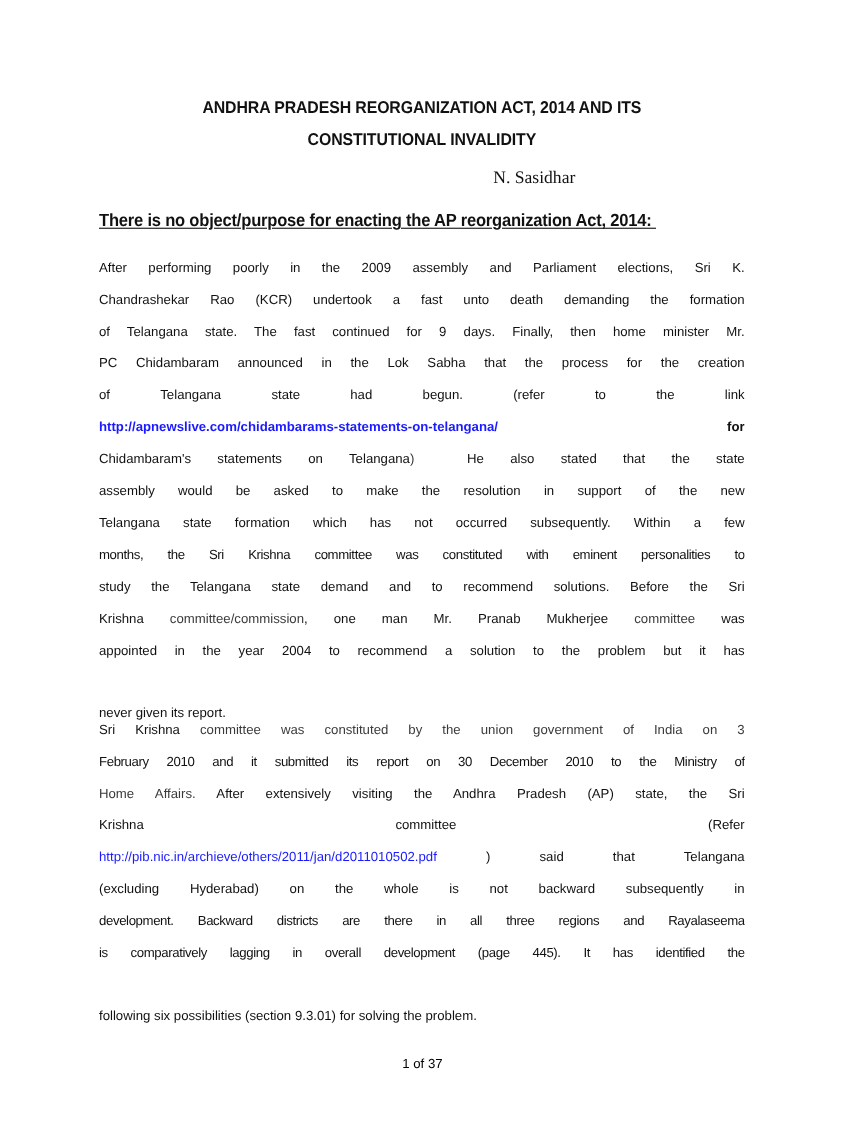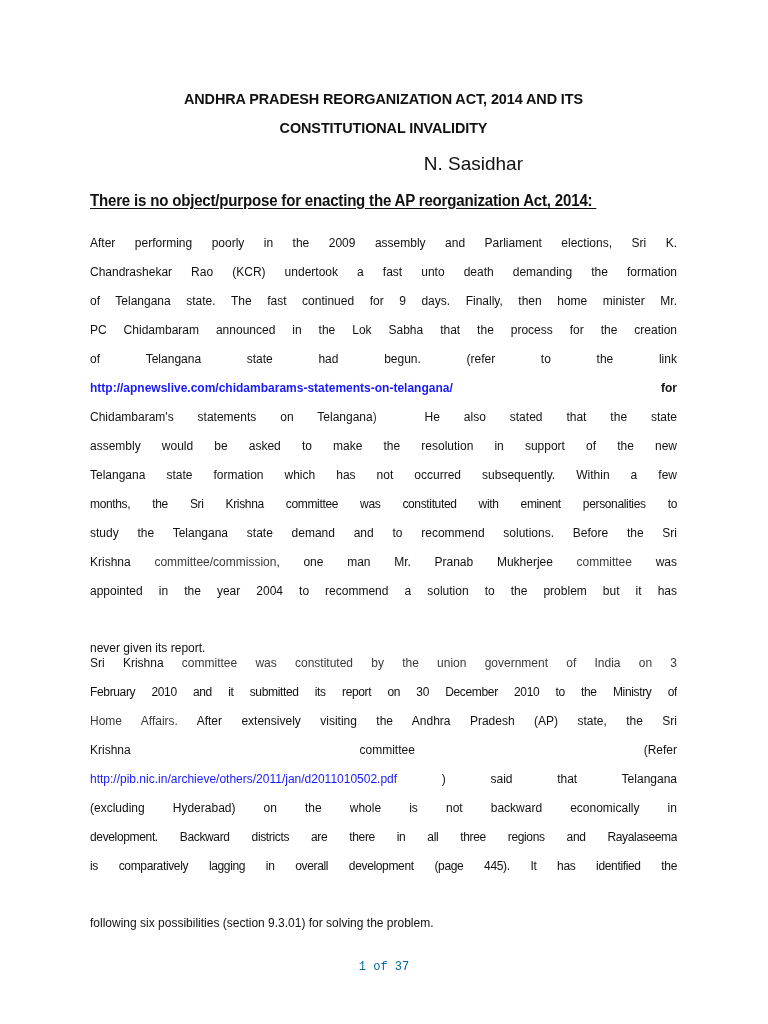--- a/index.html
+++ b/index.html
@@ -34,22 +34,23 @@
       color: #111;
       transform: scaleX(0.93);
       transform-origin: center;
     }
     .title.l1 { top: 90px; }
     .title.l2 { top: 119px; }
     .author {
       position: absolute;
       right: 91px;
       top: 153px;
-      font-size: 19px;
+      font-size: 16px;
       color: #111;
+      font-family: Liberation Serif, serif;
     }
     .section-heading {
       position: absolute;
       left: 90px;
       top: 192px;
       font-size: 16px;
       font-weight: bold;
       color: #111;
       text-decoration: underline;
       text-underline-offset: 2px;
@@ -92,22 +93,22 @@
     .p2 { top: 649px; }
     .grey { color: #3a3a3a; }
     .link { color: #1a1aff; }
     .footer {
       position: absolute;
       left: 0;
       width: 768px;
       top: 960px;
       text-align: center;
       font-size: 12px;
-      color: #0369a1;
-      font-family: Liberation Mono, monospace;
+      color: #000000;
+      font-family: Liberation Sans, sans-serif;
     }
     .narrow { letter-spacing: -0.35px; }
   </style>
 </head>
 <body>
 
 <div class="page">
 
   <div class="title l1">ANDHRA PRADESH REORGANIZATION ACT, 2014 AND ITS</div>
   <div class="title l2">CONSTITUTIONAL INVALIDITY</div>
@@ -158,21 +159,21 @@
     <span class="line" style="white-space:pre"><a class="link">http://pib.nic.in/archieve/others/2011/jan/d2011010502.pdf</a><span> ) said that Telangana</span></span>
     <span class="line spread">
       <span>(excluding</span>
       <span>Hyderabad)</span>
       <span>on</span>
       <span>the</span>
       <span>whole</span>
       <span>is</span>
       <span>not</span>
       <span>backward</span>
-      <span>economically</span>
+      <span>subsequently</span>
       <span>in</span>
     </span>
     <span class="line narrow">development. Backward districts are there in all three regions and Rayalaseema</span>
     <span class="line narrow">is comparatively lagging in overall development (page 445). It has identified the</span>
     <span class="line last">following six possibilities (section 9.3.01) for solving the problem.</span>
   </div>
 
   <div class="footer">1 of 37</div>
 
 </div>

